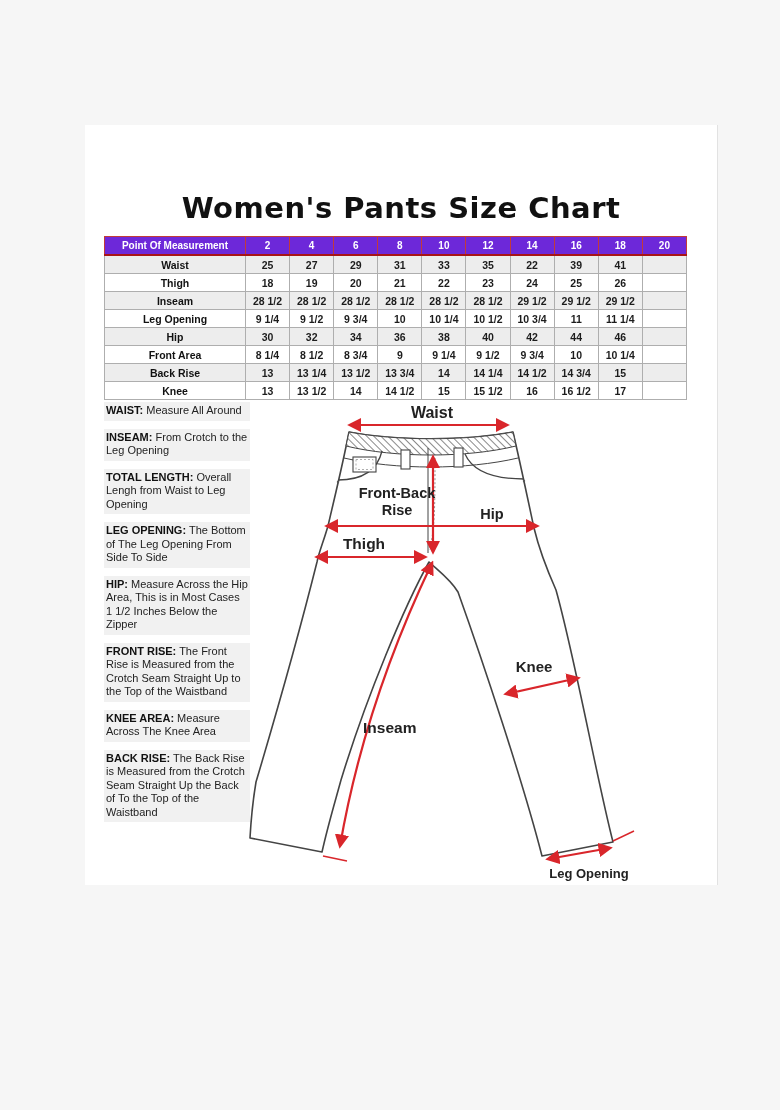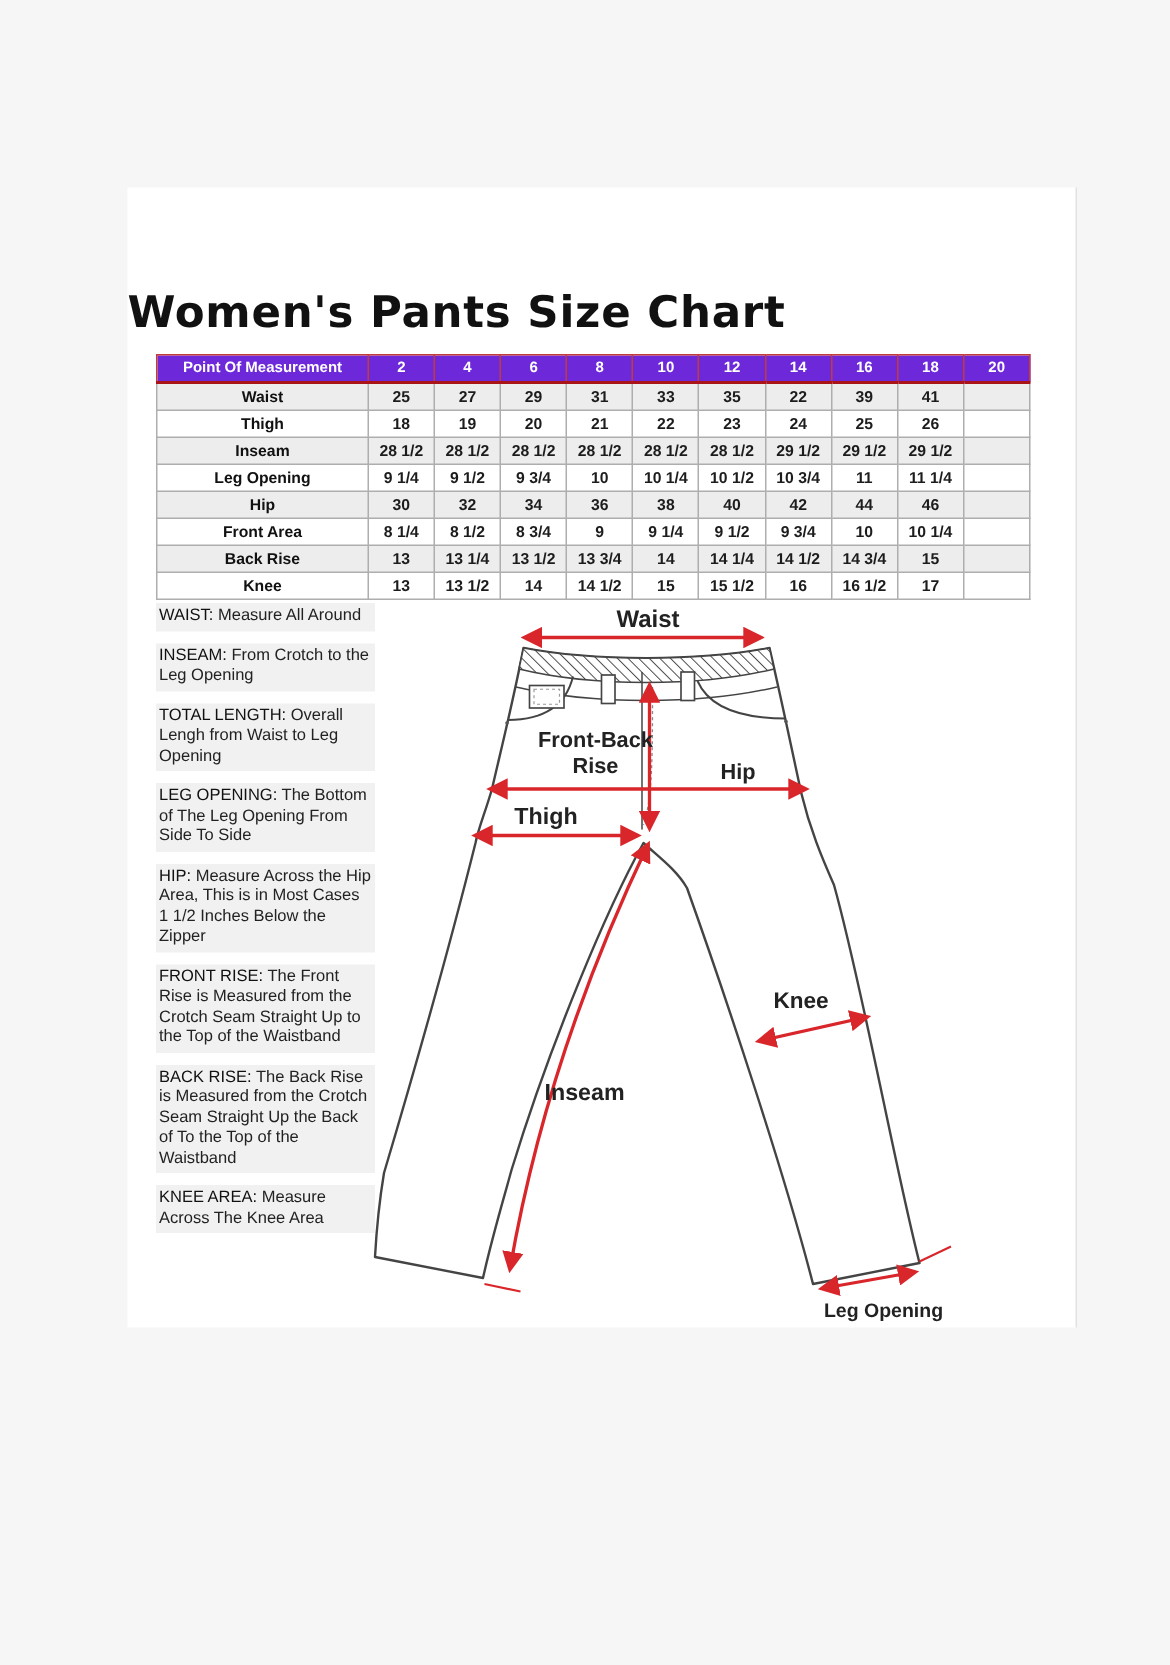--- a/index.html
+++ b/index.html
@@ -1,35 +1,35 @@
 <!DOCTYPE html>
 <html><head>
 <meta charset="utf-8">
 <style>
   html,body{margin:0;padding:0;width:780px;height:1110px;overflow:hidden;}
   body{background:#f6f6f6;font-family:"Liberation Sans",sans-serif;position:relative;}
   .content{position:absolute;left:85px;top:125px;width:632px;height:760px;background:#ffffff;border-right:1px solid #e2e2e2;}
-  .title{position:absolute;left:0;top:66px;width:100%;
+  .title{position:absolute;left:0;top:66px;width:100%;text-align:center;
          font-family:"DejaVu Sans",sans-serif;font-size:29px;font-weight:600;color:#111;letter-spacing:0.5px;}
   
   table.size-table{position:absolute;left:19px;top:111px;width:583px;border-collapse:collapse;table-layout:fixed;
                    border:1px solid #999;}
   table.size-table th,table.size-table td{border:1px solid #aeaeae;text-align:center;vertical-align:middle;
                    height:15px;padding:1px 0;}
   table.size-table thead th{background:#6d28d9;color:#ffffff;font-size:10px;font-weight:bold;
                    border:1px solid #c23a3a;border-bottom:2px solid #a81418;}
   table.size-table th.poml{width:140px;}
   table.size-table td{font-size:10.5px;font-weight:bold;color:#1c1c1c;background:#ffffff;}
   table.size-table td.rowlabel{font-weight:bold;color:#111;}
   table.size-table tbody tr:nth-child(odd) td{background:#ededed;}
   
   .defs{position:absolute;left:19px;top:277px;width:146px;}
   .def-block{background:#f1f1f1;color:#222;font-size:11px;line-height:13.5px;
              padding:2px 2px 3px 2px;margin-bottom:8px;}
-  .def-block b{font-weight:normal;color:#111;}
+  .def-block b{font-weight:bold;color:#111;}
   
   .diagram{position:absolute;left:160px;top:275px;width:440px;height:495px;}
   .dlabel{font-family:"Liberation Sans",sans-serif;font-weight:600;fill:#222;}
 </style>
 </head>
 <body>
 
 <div class="content">
 
   <div class="title">Women's Pants Size Chart</div>
@@ -158,22 +158,22 @@
       </tbody>
   </table>
 
   <div class="defs">
       <div class="def-block"><b>WAIST:</b><span> Measure All Around</span></div>
       <div class="def-block"><b>INSEAM:</b><span> From Crotch to the Leg Opening</span></div>
       <div class="def-block"><b>TOTAL LENGTH:</b><span> Overall Lengh from Waist to Leg Opening</span></div>
       <div class="def-block"><b>LEG OPENING:</b><span> The Bottom of The Leg Opening From Side To Side</span></div>
       <div class="def-block"><b>HIP:</b><span> Measure Across the Hip Area, This is in Most Cases 1 1/2 Inches Below the Zipper</span></div>
       <div class="def-block"><b>FRONT RISE:</b><span> The Front Rise is Measured from the Crotch Seam Straight Up to the Top of the Waistband</span></div>
+      <div class="def-block"><b>KNEE AREA:</b><span> Measure Across The Knee Area</span></div>
       <div class="def-block"><b>BACK RISE:</b><span> The Back Rise is Measured from the Crotch Seam Straight Up the Back of To the Top of the Waistband</span></div>
-      <div class="def-block"><b>KNEE AREA:</b><span> Measure Across The Knee Area</span></div>
     </div>
 
   <svg class="diagram" viewBox="0 0 440 495" xmlns="http://www.w3.org/2000/svg">
     <defs>
       <pattern id="hatch" width="5" height="5" patternUnits="userSpaceOnUse" patternTransform="rotate(-45)">
         <rect width="5" height="5" fill="#ffffff"></rect>
         <line x1="0" y1="0" x2="0" y2="5" stroke="#4a4a4a" stroke-width="1.3"></line>
       </pattern>
       <marker id="arw" viewBox="0 0 10 10" refX="8" refY="5" markerWidth="6.5" markerHeight="6.5" orient="auto-start-reverse">
         <path d="M0,0 L10,5 L0,10 z" fill="#d9262b"></path>

